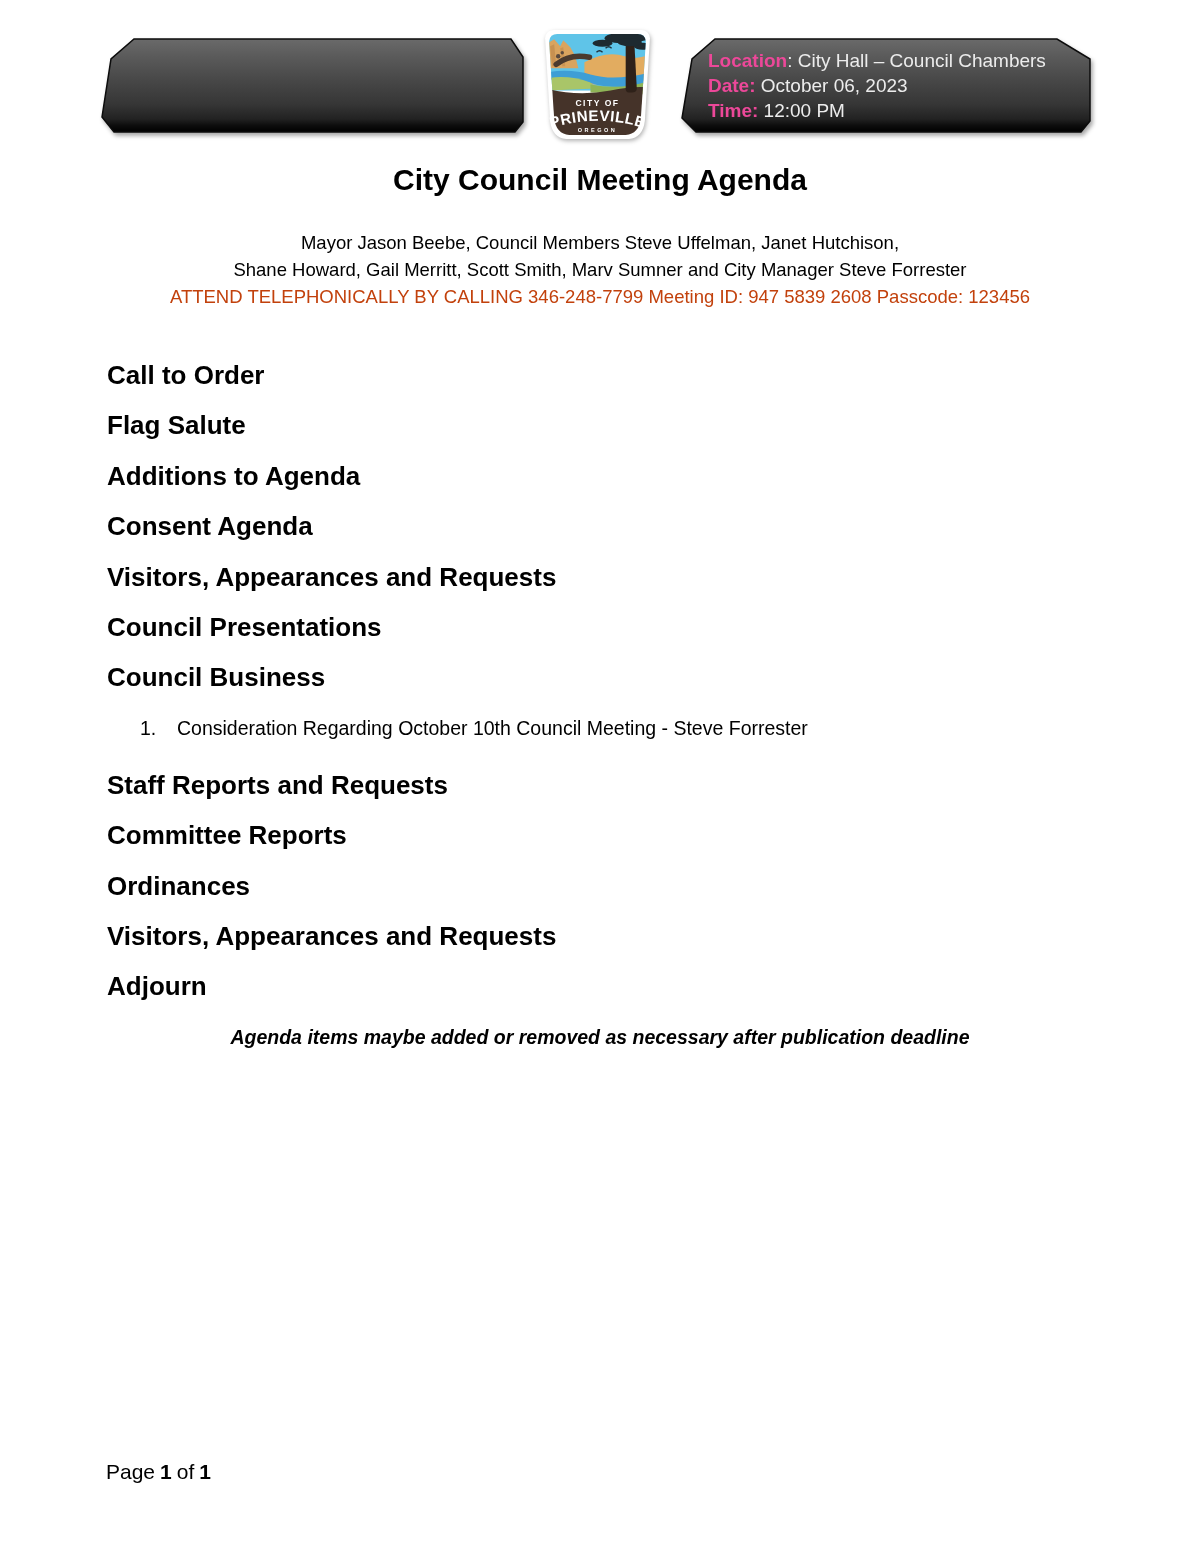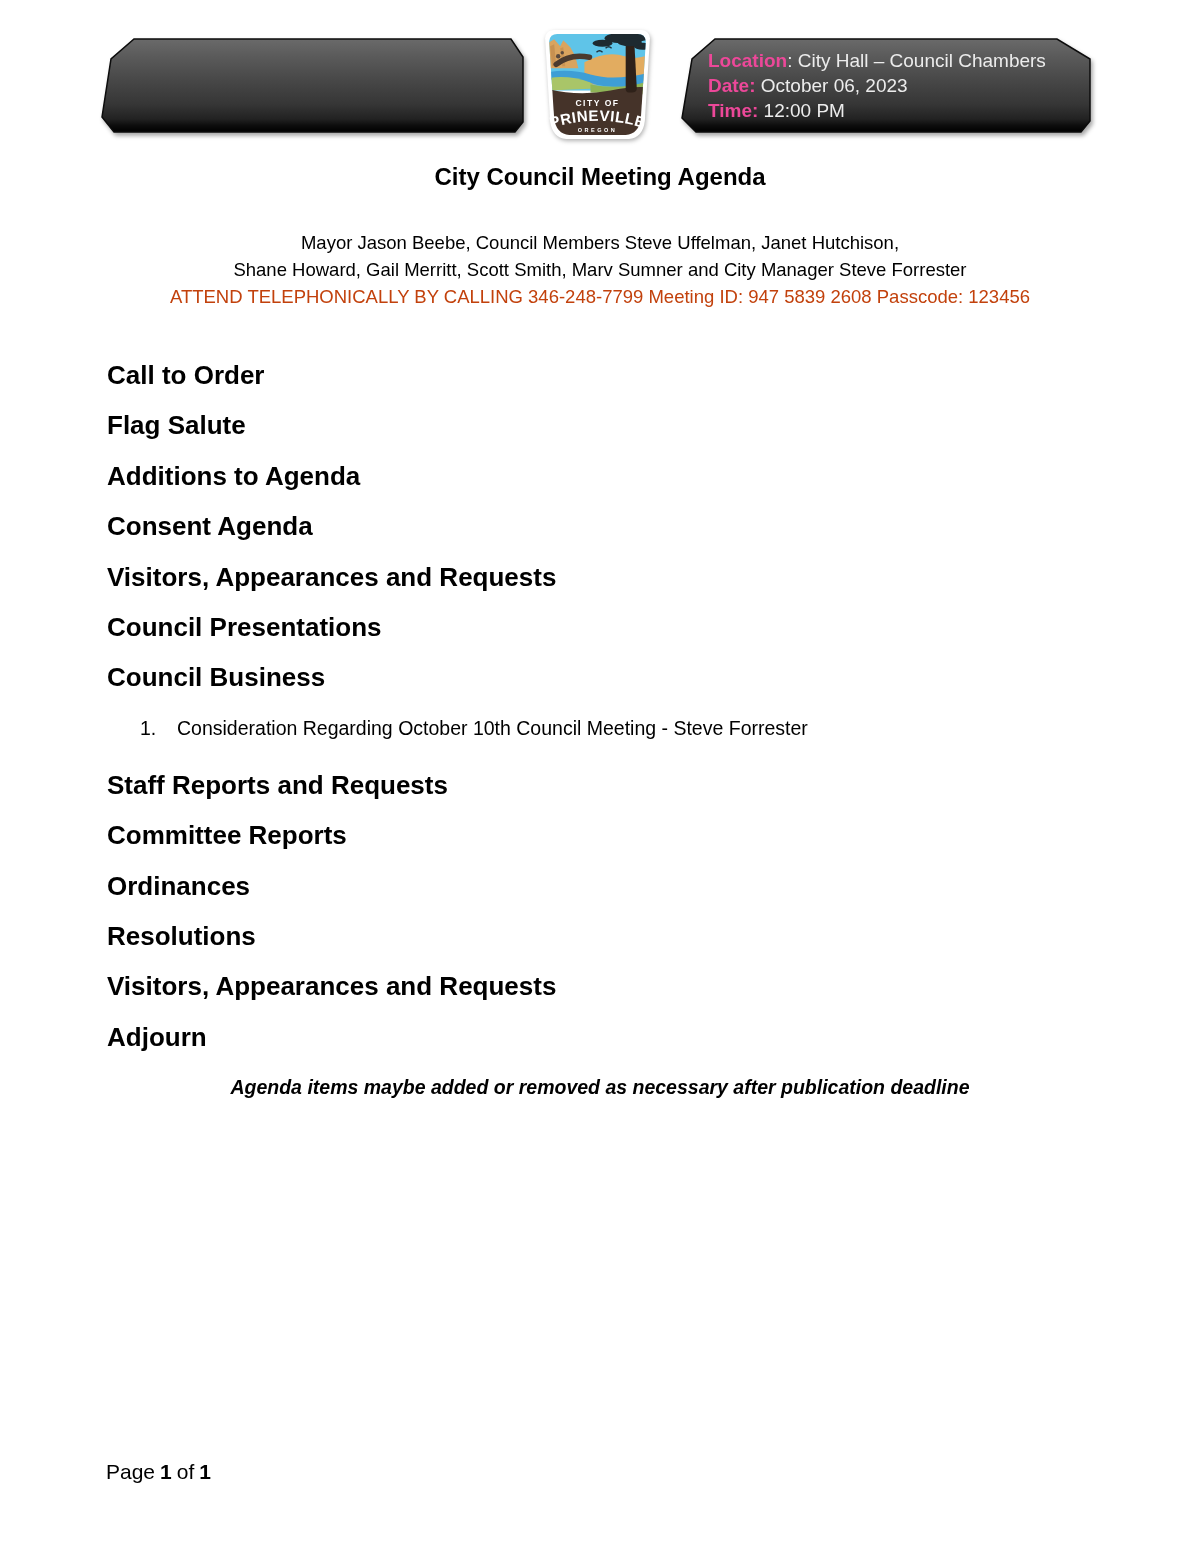--- a/index.html
+++ b/index.html
@@ -29,21 +29,21 @@
     padding: 11px 0 0 28px;
     font-size: 19px; line-height: 25px;
     color: #ececec;
   }
   .info-lines .lbl { font-weight: bold; color: #ec4899; }
 
   
   .title {
     position: absolute; top: 163px; left: 0; width: 100%;
     margin: 0; text-align: center;
-    font-size: 24px; font-weight: bold; color: #000;
+    font-size: 30px; font-weight: bold; color: #000;
   }
   .intro {
     position: absolute; top: 229px; left: 0; width: 100%;
     text-align: center; font-size: 18.5px; line-height: 27px; color: #000;
   }
   .notice { color: #c2410c; font-weight: normal; }
 
   
   .agenda {
     position: absolute; top: 364px; left: 107px; width: 986px;
@@ -185,21 +185,20 @@
     <h2>Consent Agenda</h2>
     <h2>Visitors, Appearances and Requests</h2>
     <h2>Council Presentations</h2>
     <h2>Council Business</h2>
     <div class="agenda-item">
       <span class="num">1.</span><span>Consideration Regarding October 10th Council Meeting - Steve Forrester</span>
     </div>
     <h2>Staff Reports and Requests</h2>
     <h2>Committee Reports</h2>
     <h2>Ordinances</h2>
-    <h2>Resolutions</h2>
     <h2>Visitors, Appearances and Requests</h2>
     <h2>Adjourn</h2>
     <div class="closing-note">Agenda items maybe added or removed as necessary after publication deadline</div>
   </div>
 
   <div class="footer">
     <span>Page</span>
     <span class="pg-num">1</span>
     <span>of</span>
     <span class="pg-num">1</span>

